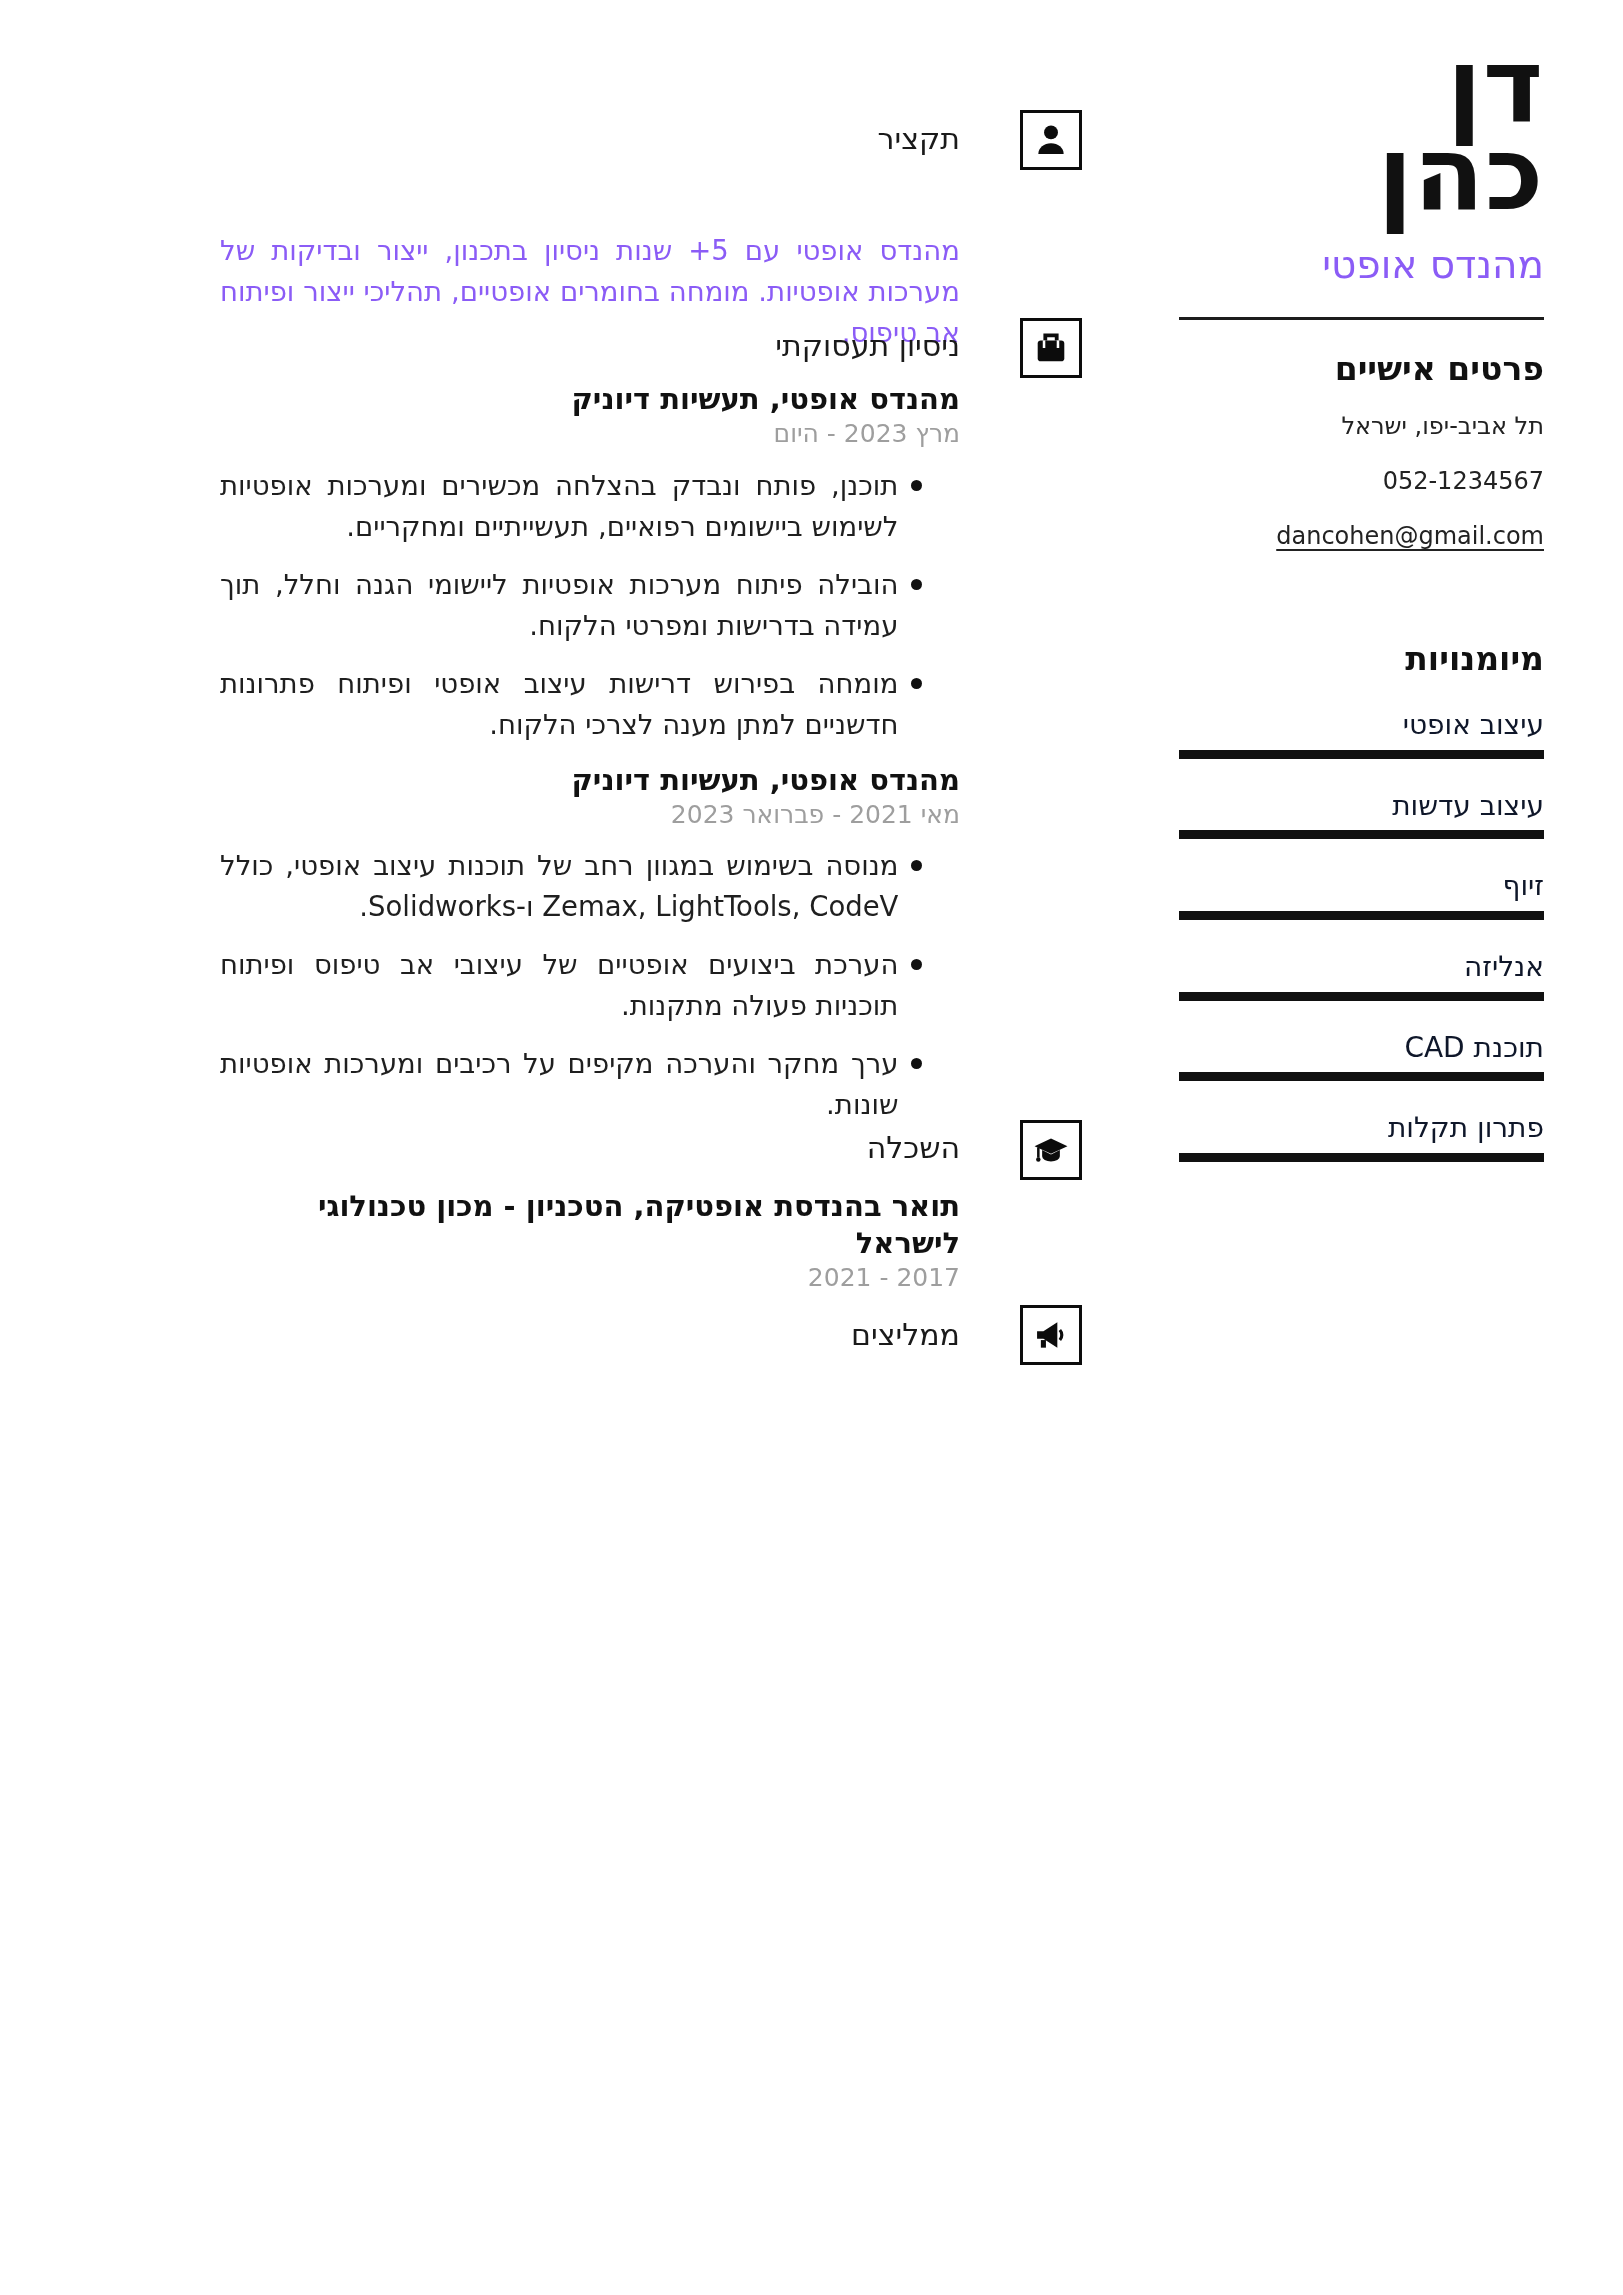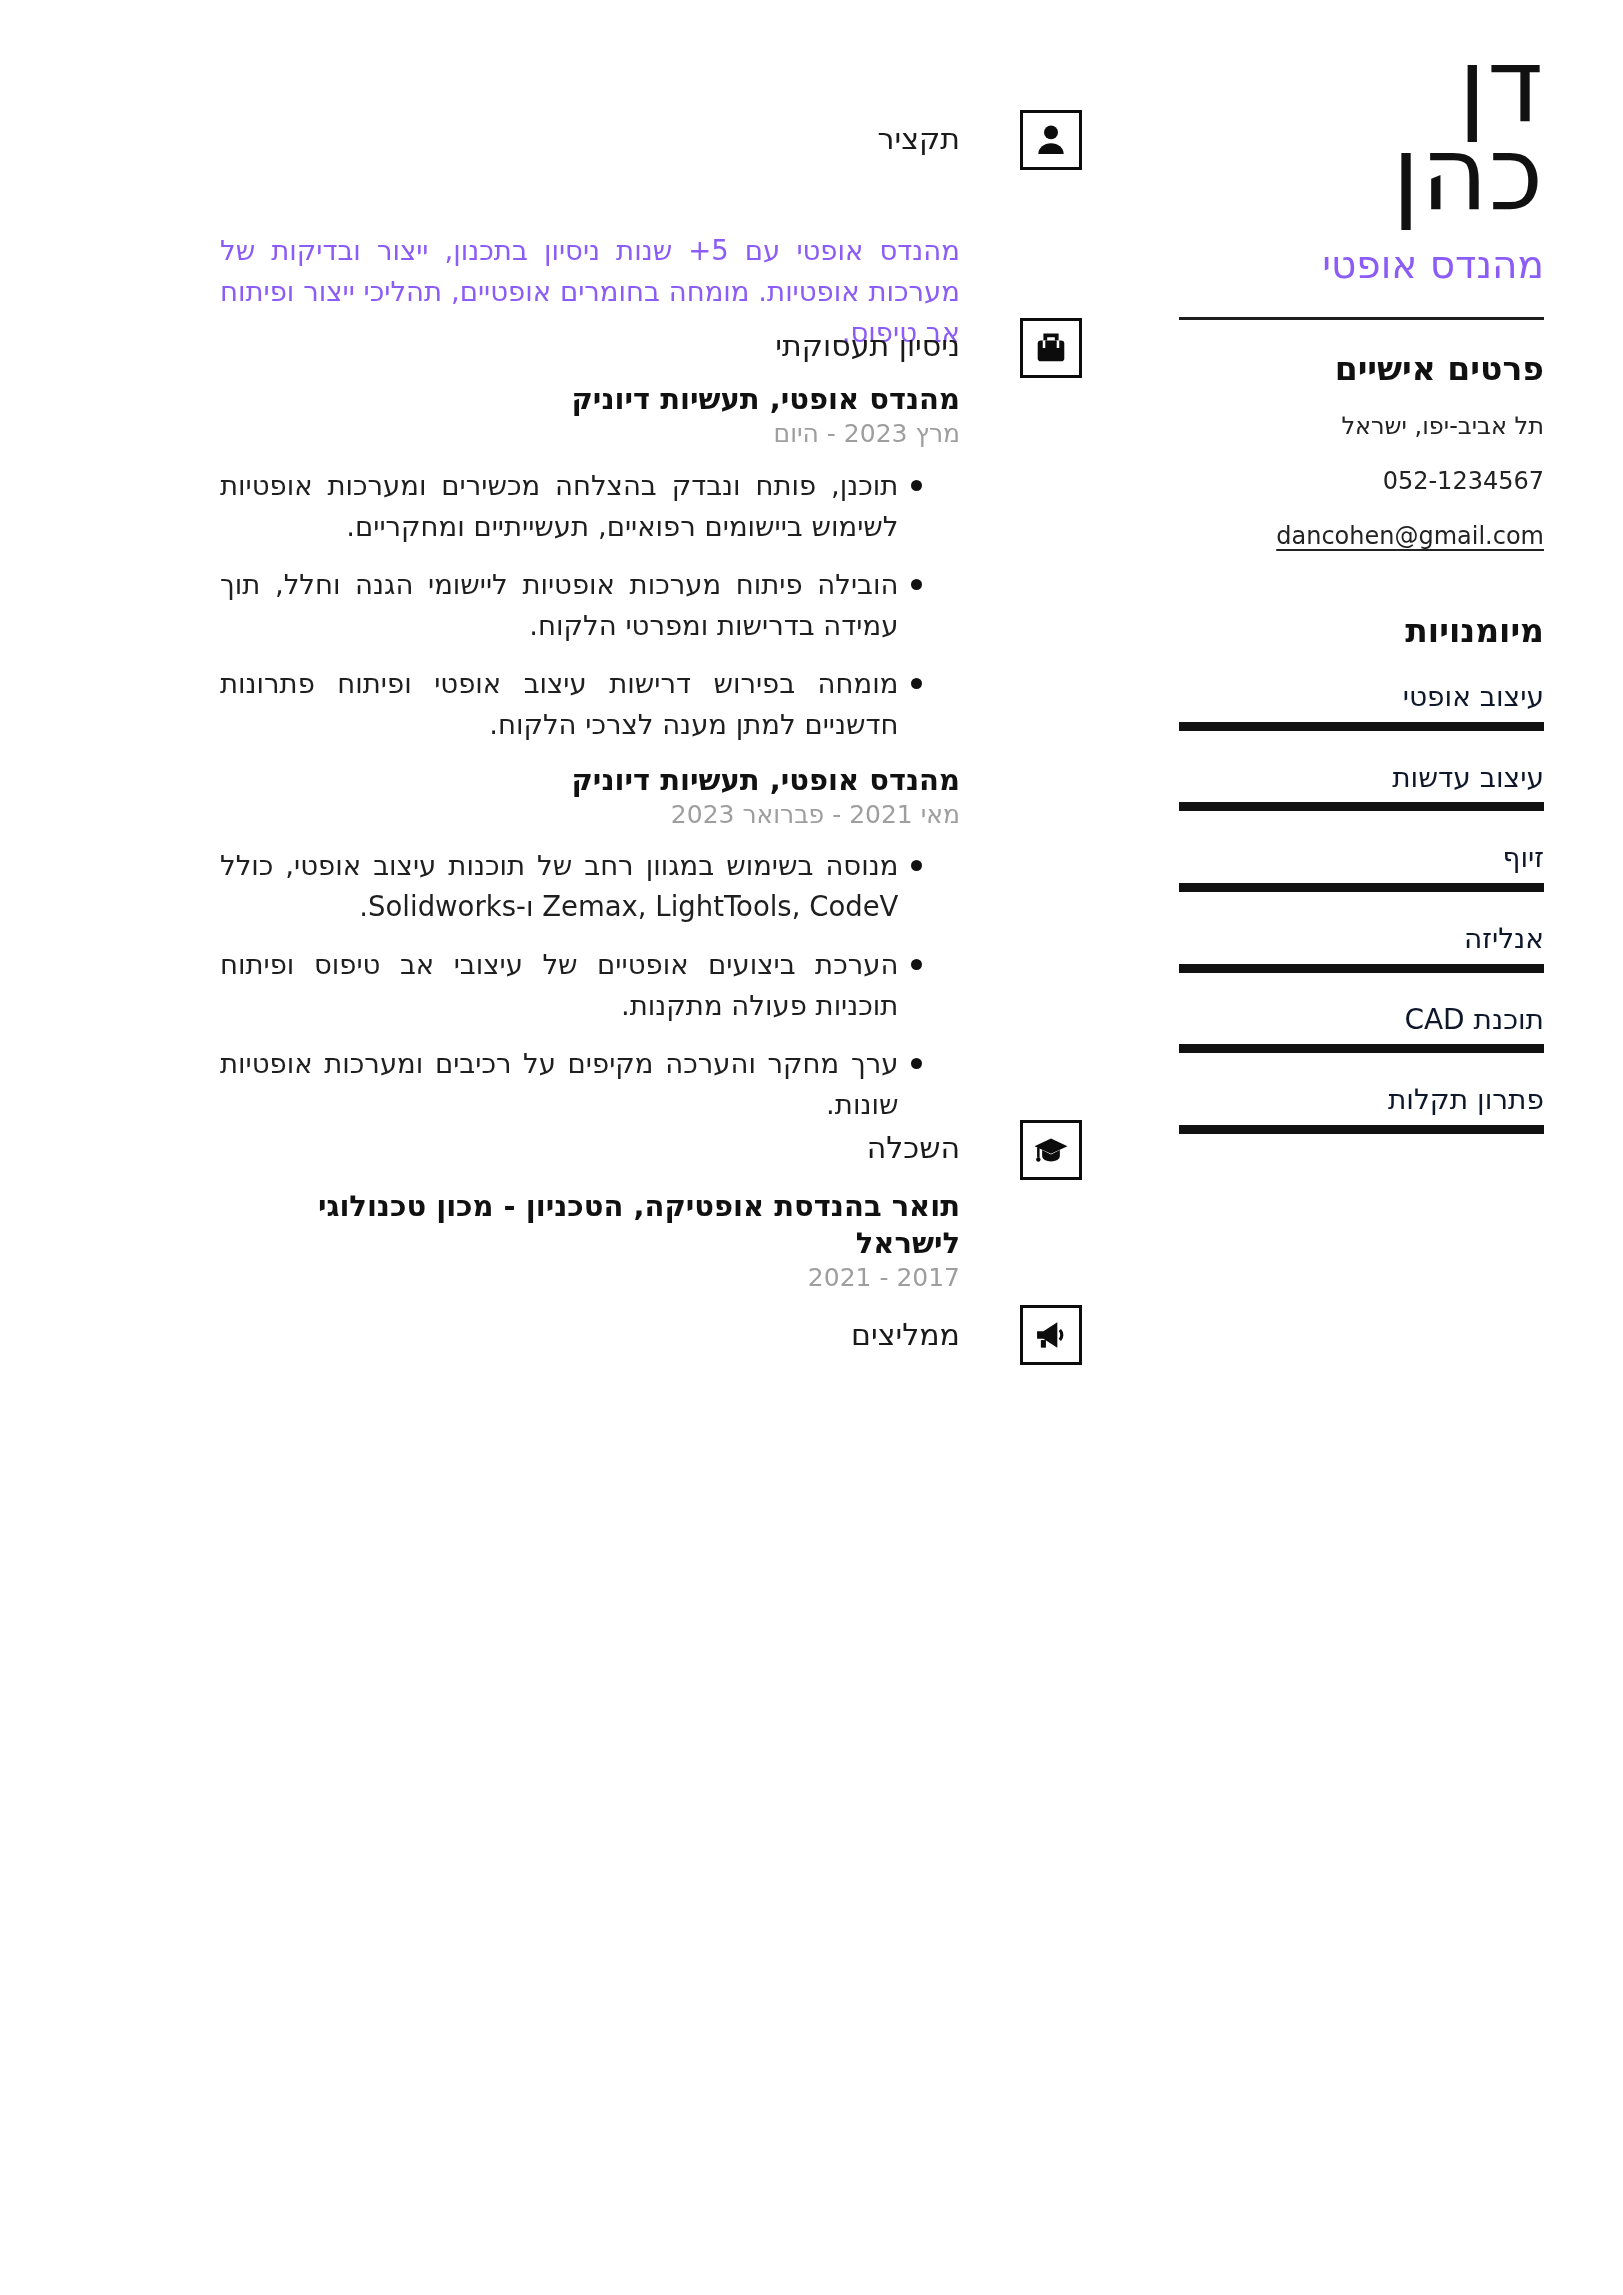--- a/index.html
+++ b/index.html
@@ -16,21 +16,21 @@
   .sidebar{
     position:absolute;
     top:0;
     right:79px;
     width:365px;
     text-align:right;
   }
   .name{
     margin:41px 0 0 0;
     font-size:103px;
-    font-weight:400;
+    font-weight:700;
     line-height:88px;
     letter-spacing:0.7px;
     color:#111;
   }
   .subtitle{
     margin-top:25px;
     font-size:39px;
     font-weight:400;
     color:#8b5cf6;
   }
@@ -49,21 +49,21 @@
     margin-top:21px;
     font-size:24px;
     line-height:34px;
     color:#222;
   }
   .contact-item a{
     color:#222;
     text-decoration:underline;
     text-underline-offset:5.2px;
   }
-  .skills-heading{margin-top:58px;}
+  .skills-heading{margin-top:86px;}
   .skill-row{margin-top:30px;}
   .skill-label{
     font-size:28px;
     line-height:33px;
     color:#0f172a;
   }
   .skill-bar{
     margin-top:8.5px;
     width:100%;
     height:9.2px;

